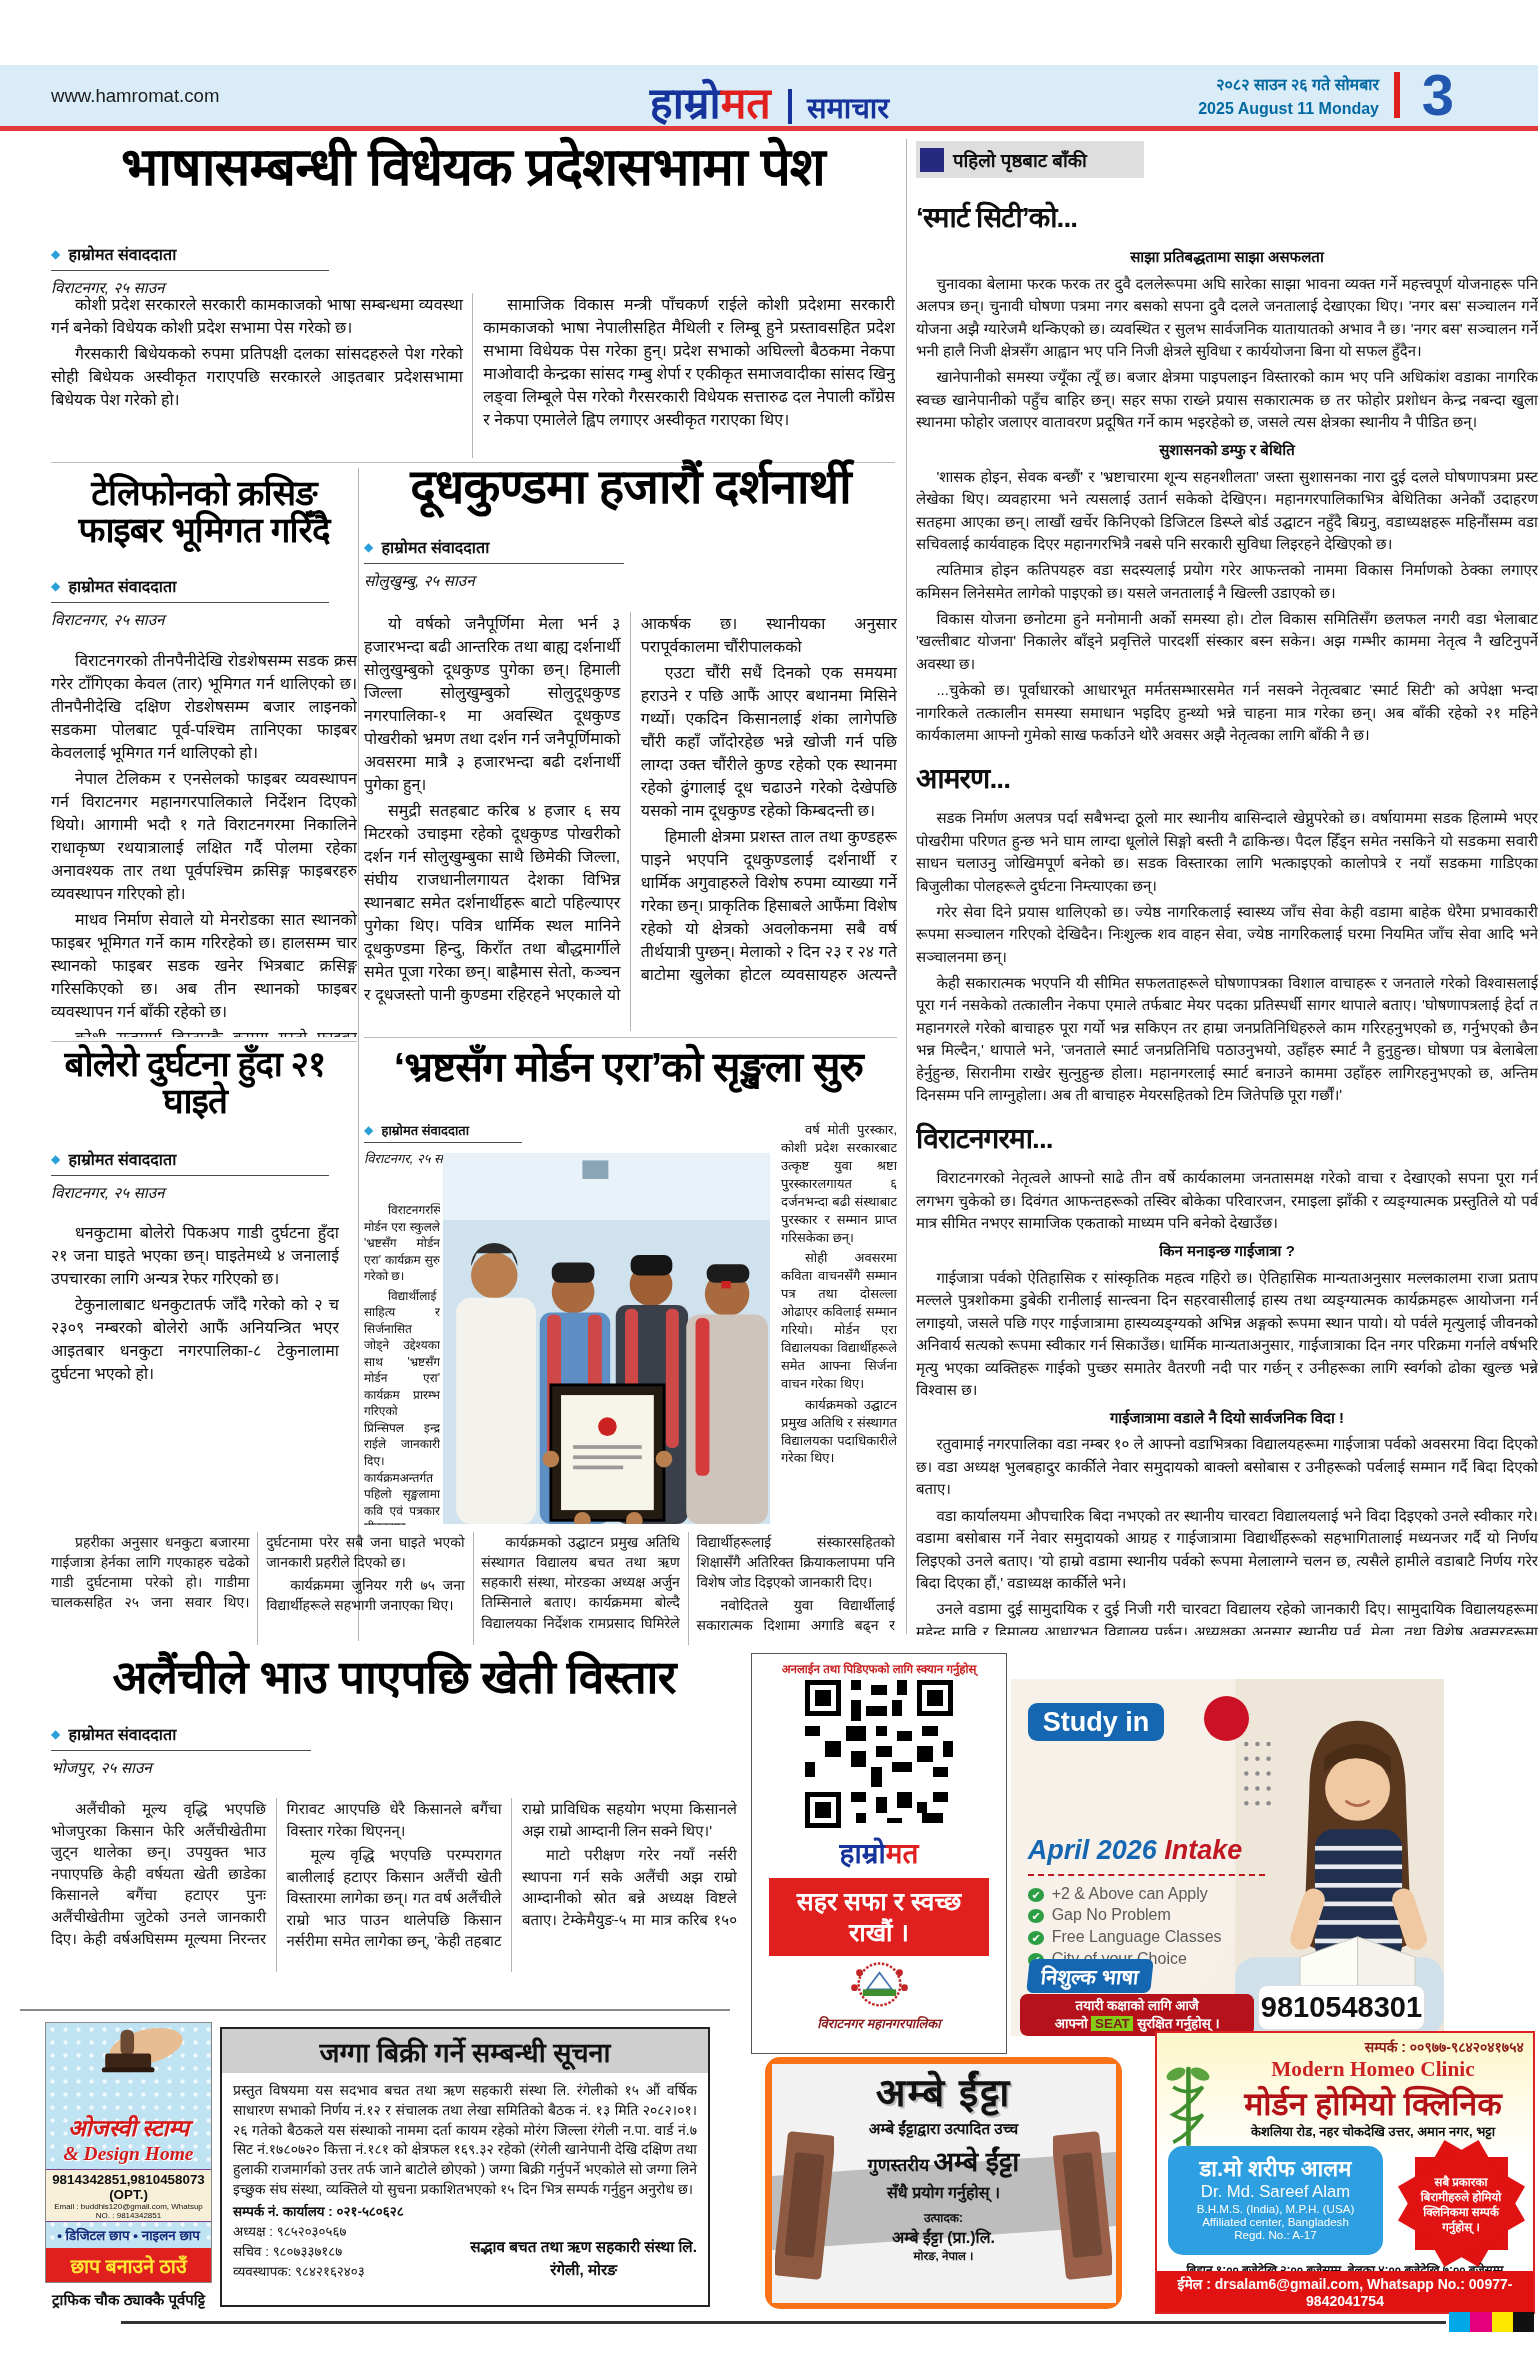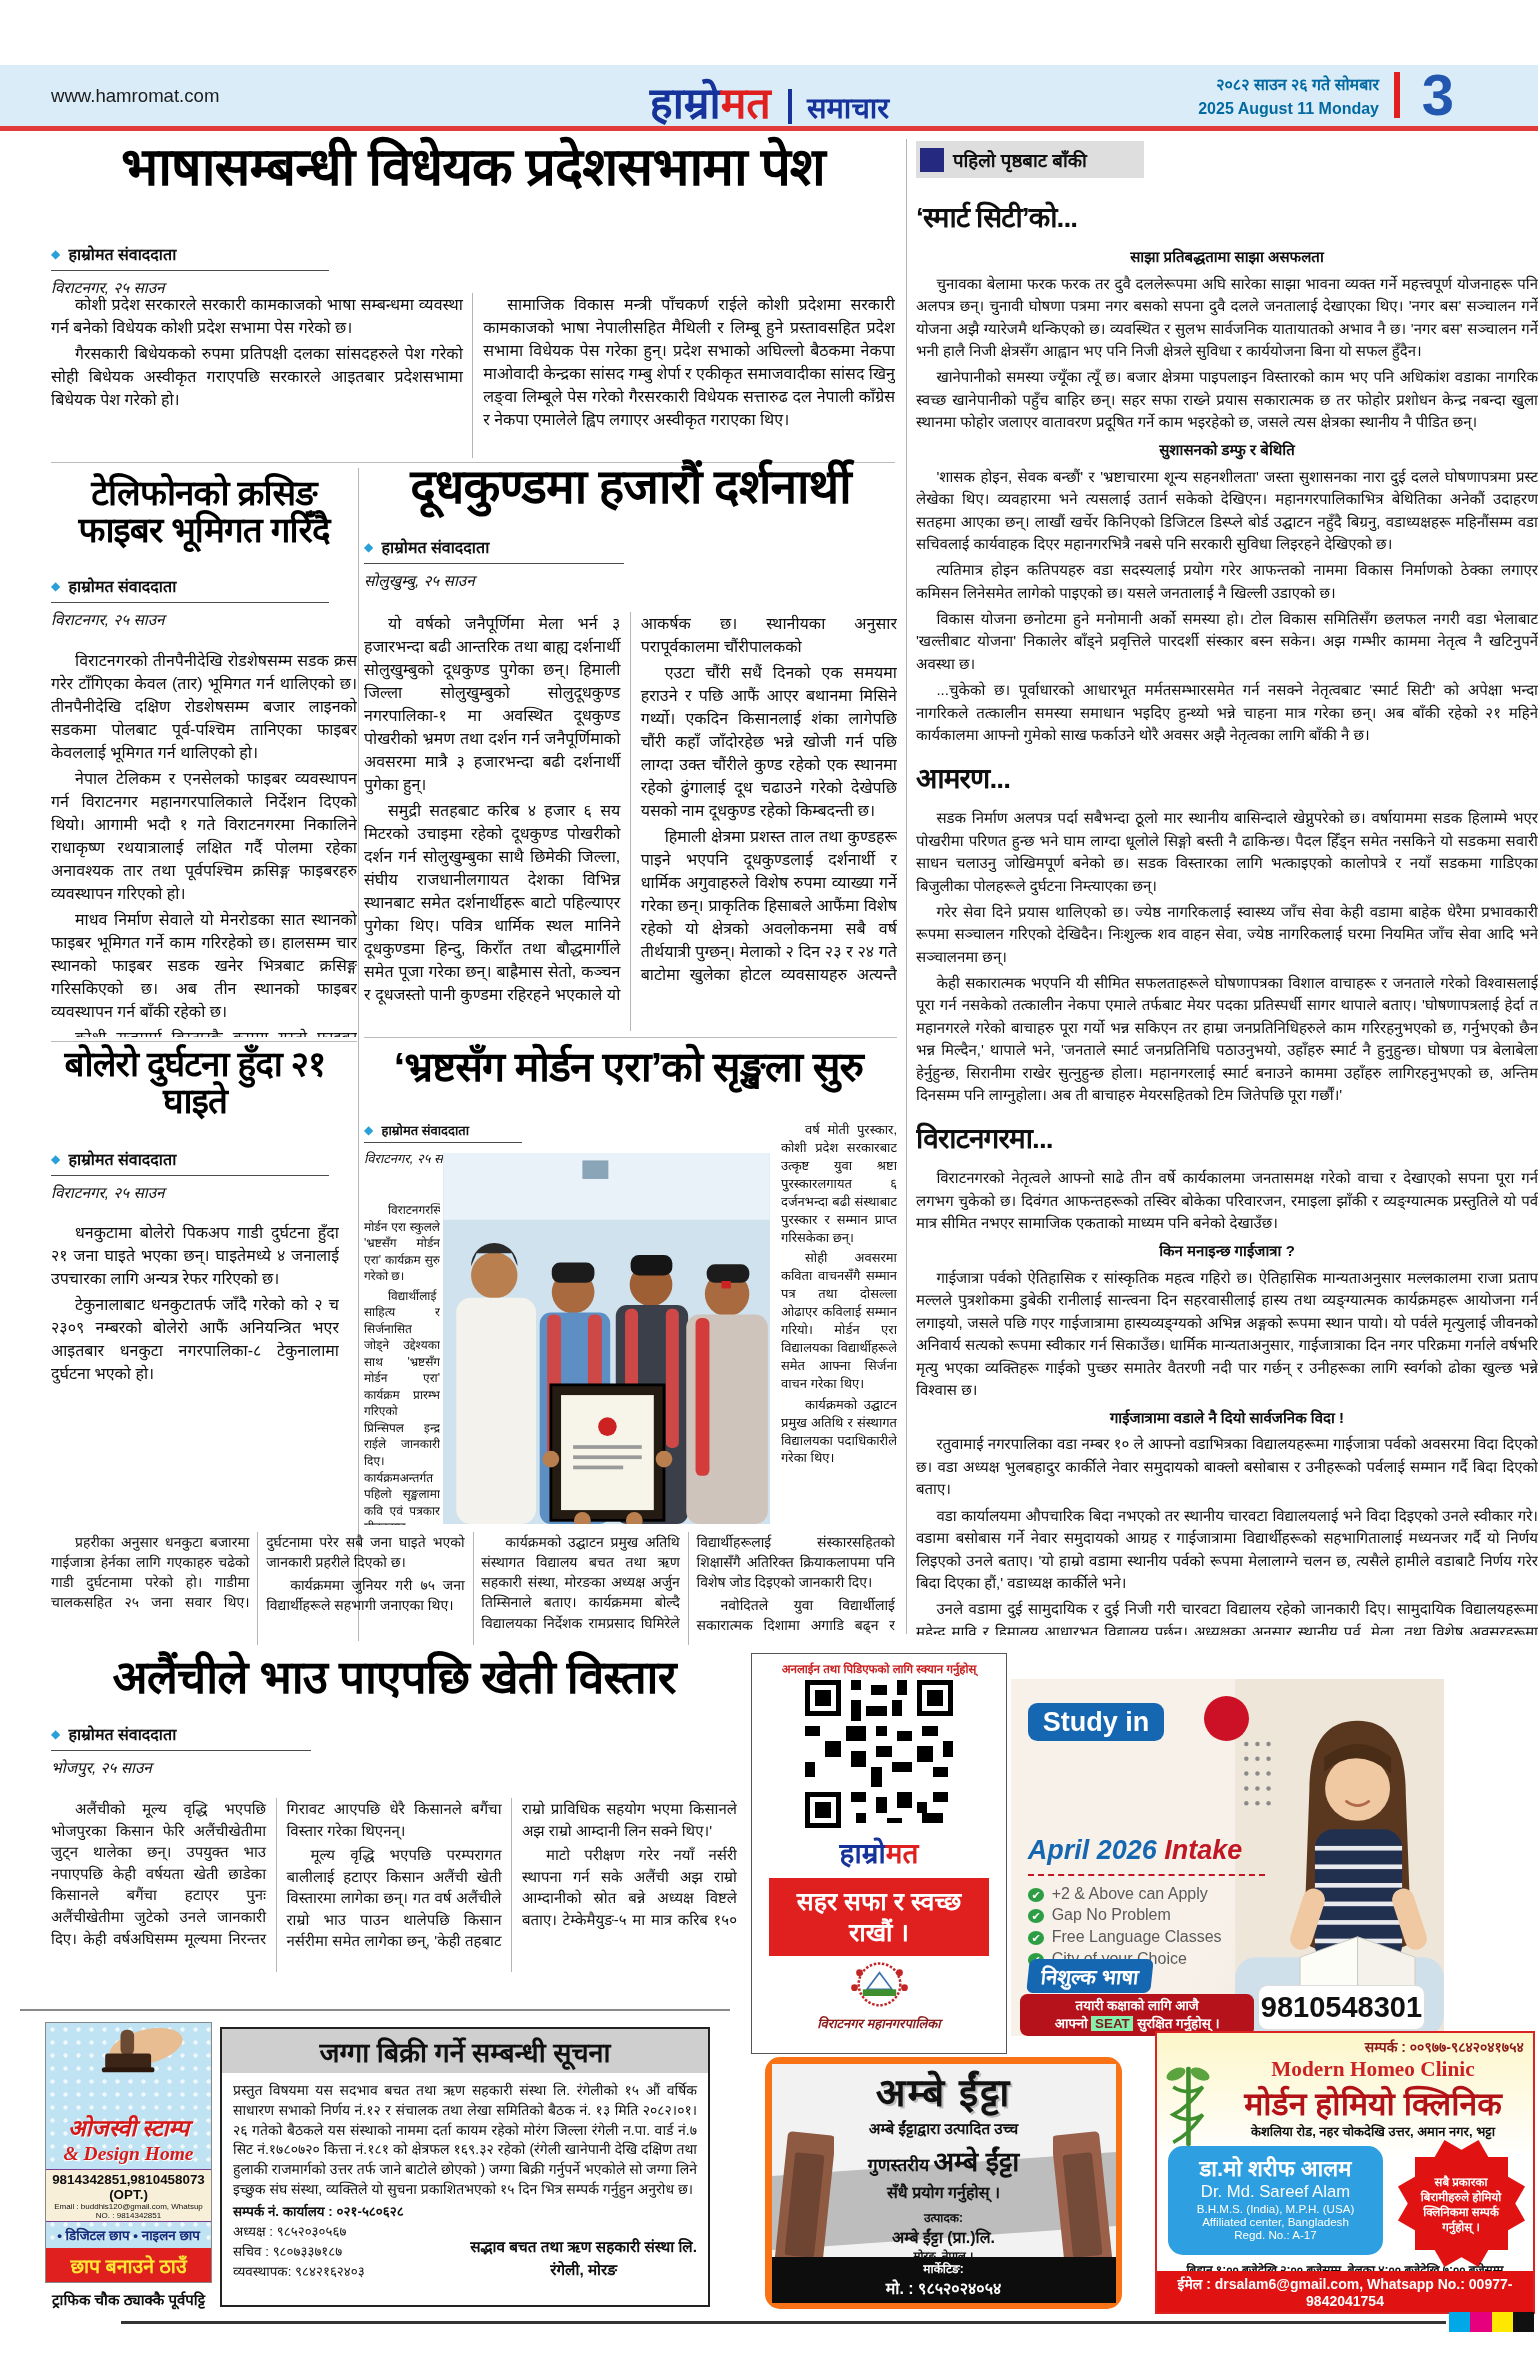--- a/index.html
+++ b/index.html
@@ -64,21 +64,21 @@
   #study-intake .blue{color:#1667b1;} #study-intake .red{color:#c01722;}
   #study-dash{position:absolute;left:16.7px;top:195px;width:237px;border-top:2.8px dashed #c01722;}
   #study-features{position:absolute;left:16.7px;top:202px;width:250px;}
   #study-features p{margin:3.7px 0;font-size:16px;color:#5a5a5a;text-indent:0;}
   #study-features p::before{content:"\2714";color:#fff;background:#2e9e44;border-radius:50%;
                             padding:0.9px 3.7px;margin-right:7.4px;font-size:11px;}
   #study-free{position:absolute;left:16.7px;top:280px;background:#1667b1;color:#fff;font-weight:800;
               font-size:20.4px;padding:2.8px 13px;border-radius:6.5px;transform:skewX(-6deg);}
   #study-cta{position:absolute;left:9.3px;top:315px;width:230px;background:#b5121b;color:#fff;font-weight:800;
              font-size:13.4px;text-align:center;border-radius:7.4px;padding:2.8px 1.9px;line-height:1.35;}
-  #study-cta .seat{background:#86efac;color:#7a1a1a;padding:0 3.7px;}
+  #study-cta .seat{background:#84cc16;color:#7a1a1a;padding:0 3.7px;}
   #study-phone{position:absolute;left:247px;top:306px;width:165px;height:43px;background:#fff;border:0.9px solid #ddd;
                border-radius:9.3px;font-size:29px;font-weight:bold;text-align:center;line-height:43px;color:#111;}
   #study-girl{position:absolute;right:0;top:0;}
   #ojaswi{position:absolute;left:45px;top:2022px;width:167px;}
   #ojaswi .box{border:0.9px solid #888;background:#bfe3f2;
         background-image:radial-gradient(rgba(255,255,255,.75) 1.9px,transparent 2.4px);background-size:13px 13px;
         text-align:center;overflow:hidden;}
   .oj-title1{font-family:"Liberation Serif",serif;font-style:italic;font-weight:800;color:#d61a1a;
              font-size:23px;text-shadow:0.9px 0.9px 0 #fff;}
   .oj-title2{font-family:"Liberation Serif",serif;font-style:italic;font-weight:800;color:#d61a1a;
@@ -502,24 +502,20 @@
     <div class="a-title">अम्बे ईंट्टा</div>
     <div class="a-l1">अम्बे ईंट्टाद्वारा उत्पादित उच्च</div>
     <div class="a-l2">
       <span class="s1">गुणस्तरीय</span>
       <span class="s2">अम्बे ईंट्टा</span>
     </div>
     <div class="a-l3">सँधै प्रयोग गर्नुहोस् ।</div>
     <div class="a-prod">उत्पादक:</div>
     <div class="a-prod2">अम्बे ईंट्टा (प्रा.)लि.</div>
     <div class="a-place">मोरङ, नेपाल ।</div>
-    <div class="a-black">
-      <div class="m1">मार्केटिङ:</div>
-      <div class="m2">मो. : ९८५२०२४०५४</div>
-    </div>
   </div>
 </div>
 
 <div id="clinic">
   <div class="c-contact">सम्पर्क : ००९७७-९८४२०४१७५४</div>
   <svg style="position:absolute;left:7.4px;top:26px;" width="48" height="93" viewBox="0 0 52 100">
     <rect x="24" y="8" width="5" height="86" rx="2" fill="#3f8f2f"></rect>
     <ellipse cx="13" cy="16" rx="11" ry="6" fill="#5aa33f" transform="rotate(-24 13 16)"></ellipse>
     <ellipse cx="39" cy="16" rx="11" ry="6" fill="#5aa33f" transform="rotate(24 39 16)"></ellipse>
     <path d="M10 30 q16 10 32 0 q-16 22 -32 30 q16 10 32 0 q-16 22 -32 30" stroke="#3f8f2f" stroke-width="4" fill="none"></path>

